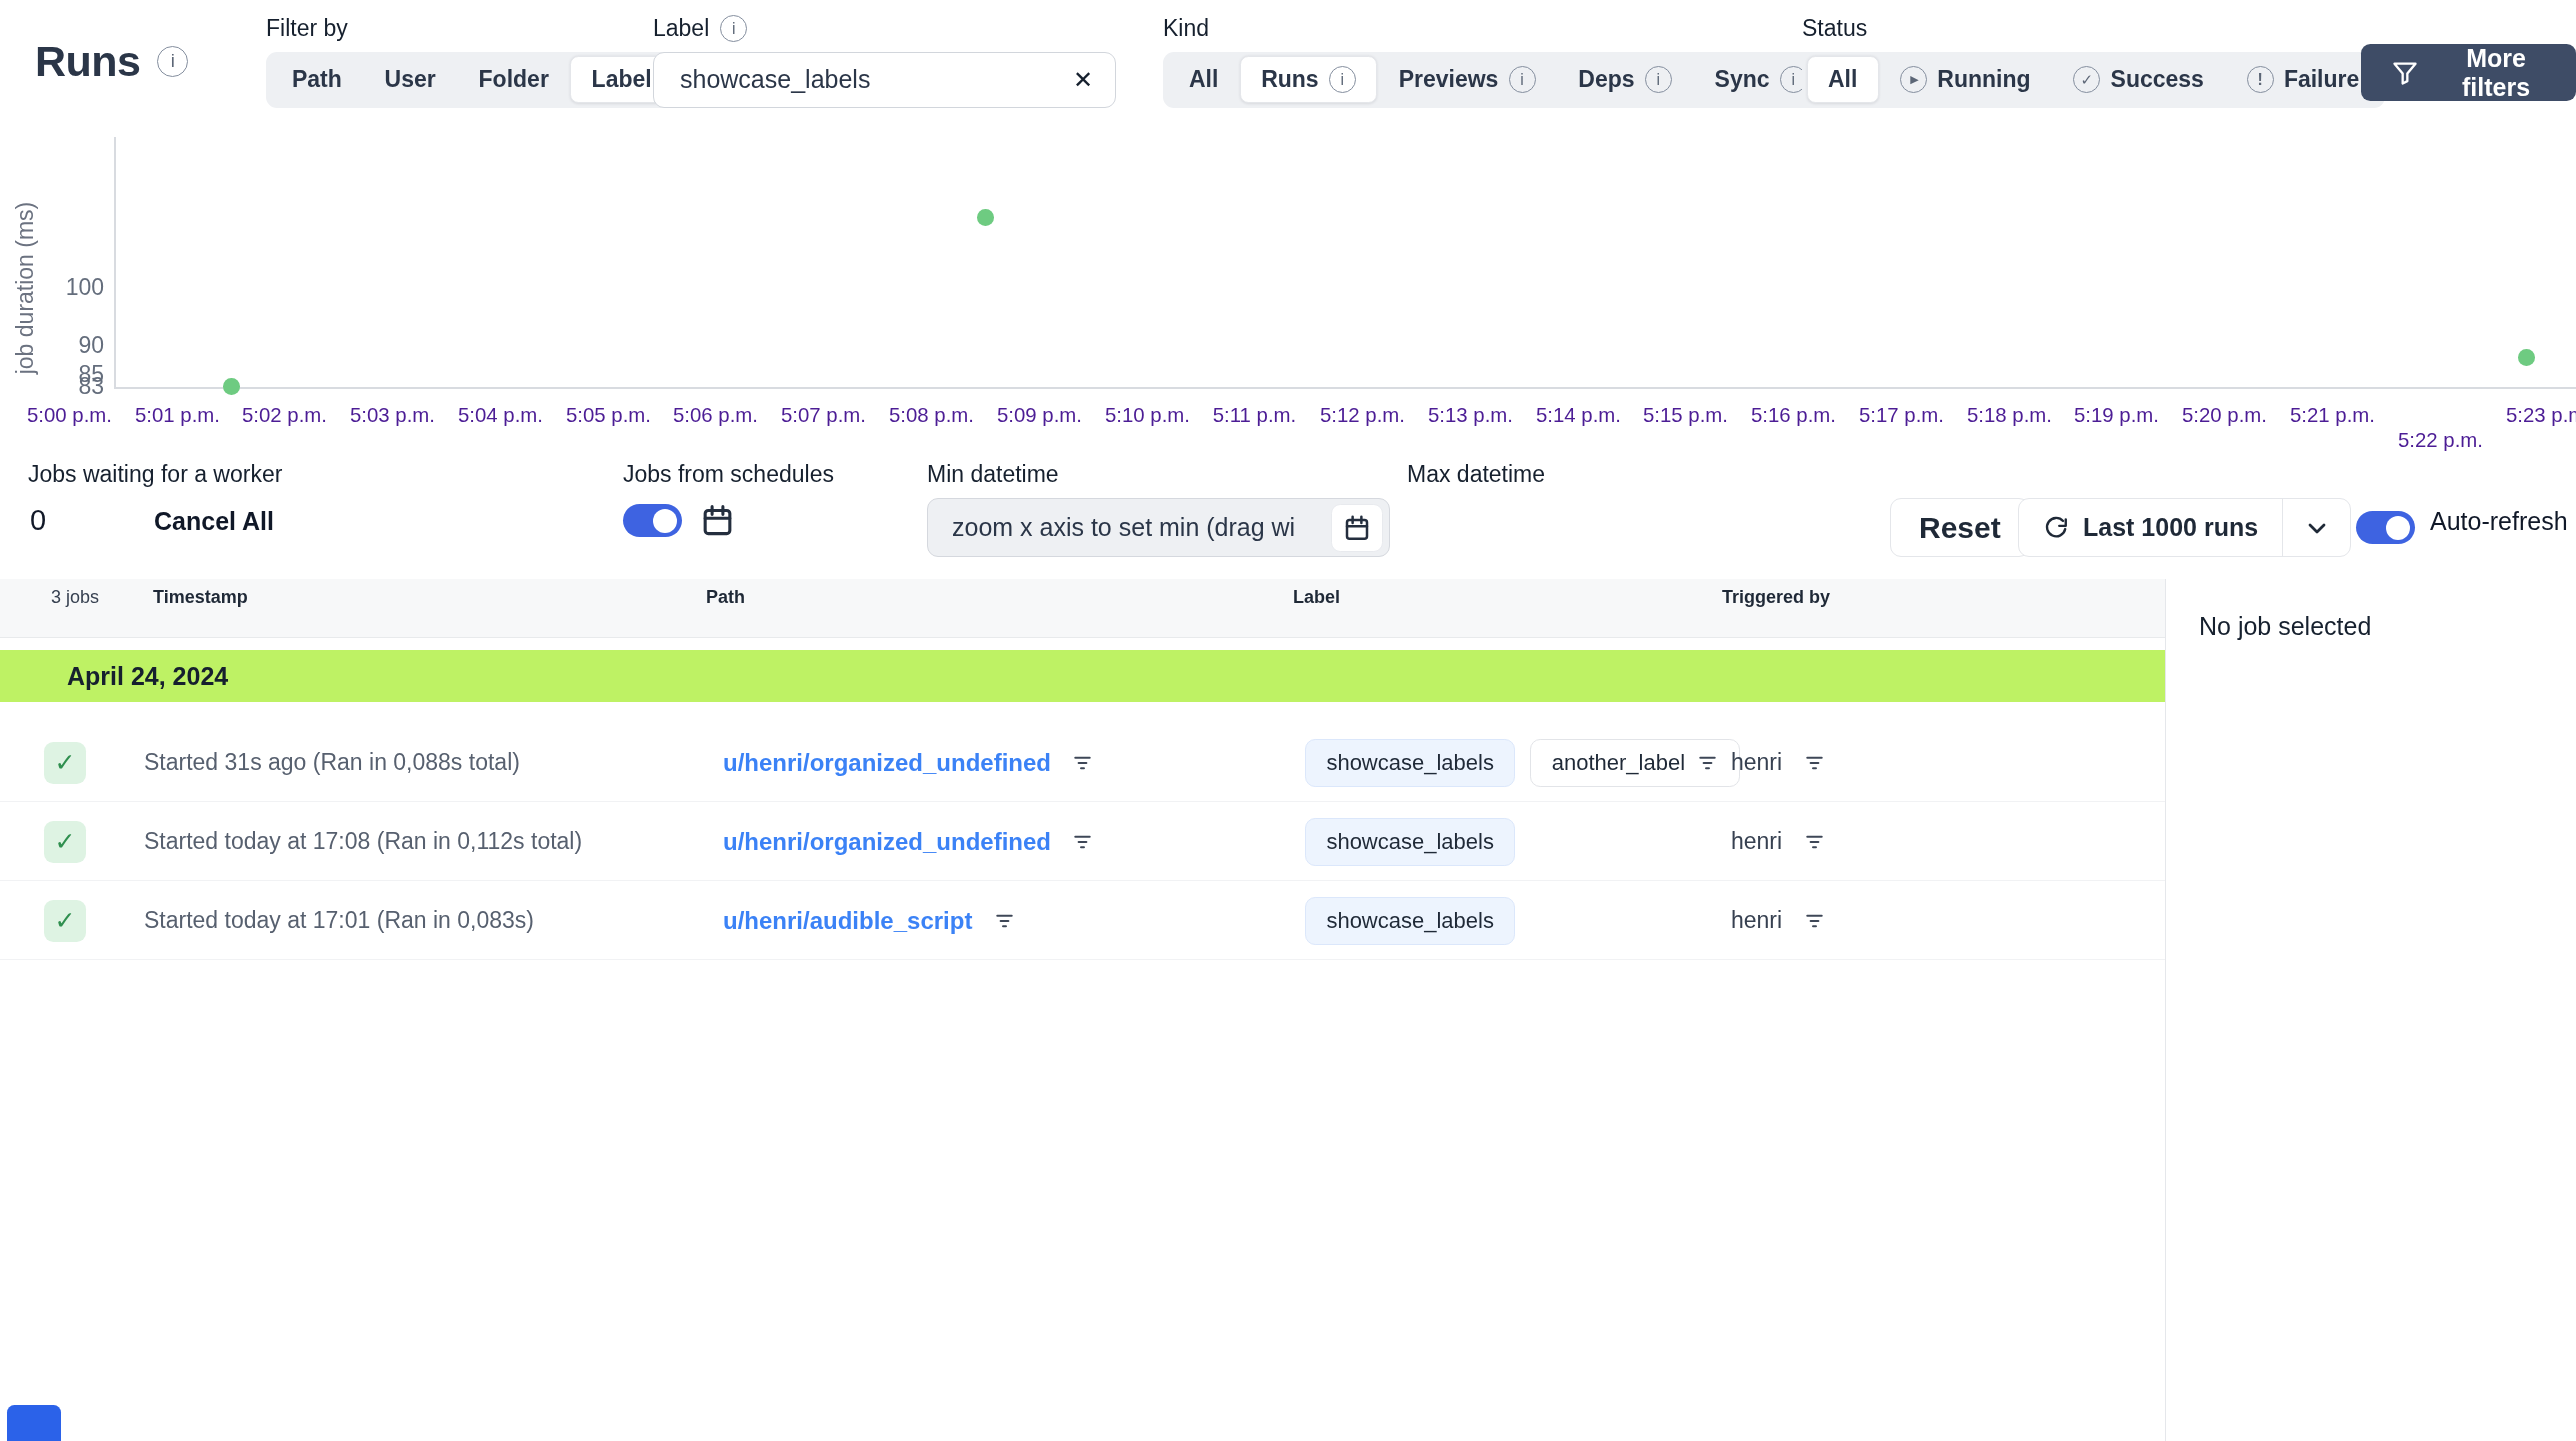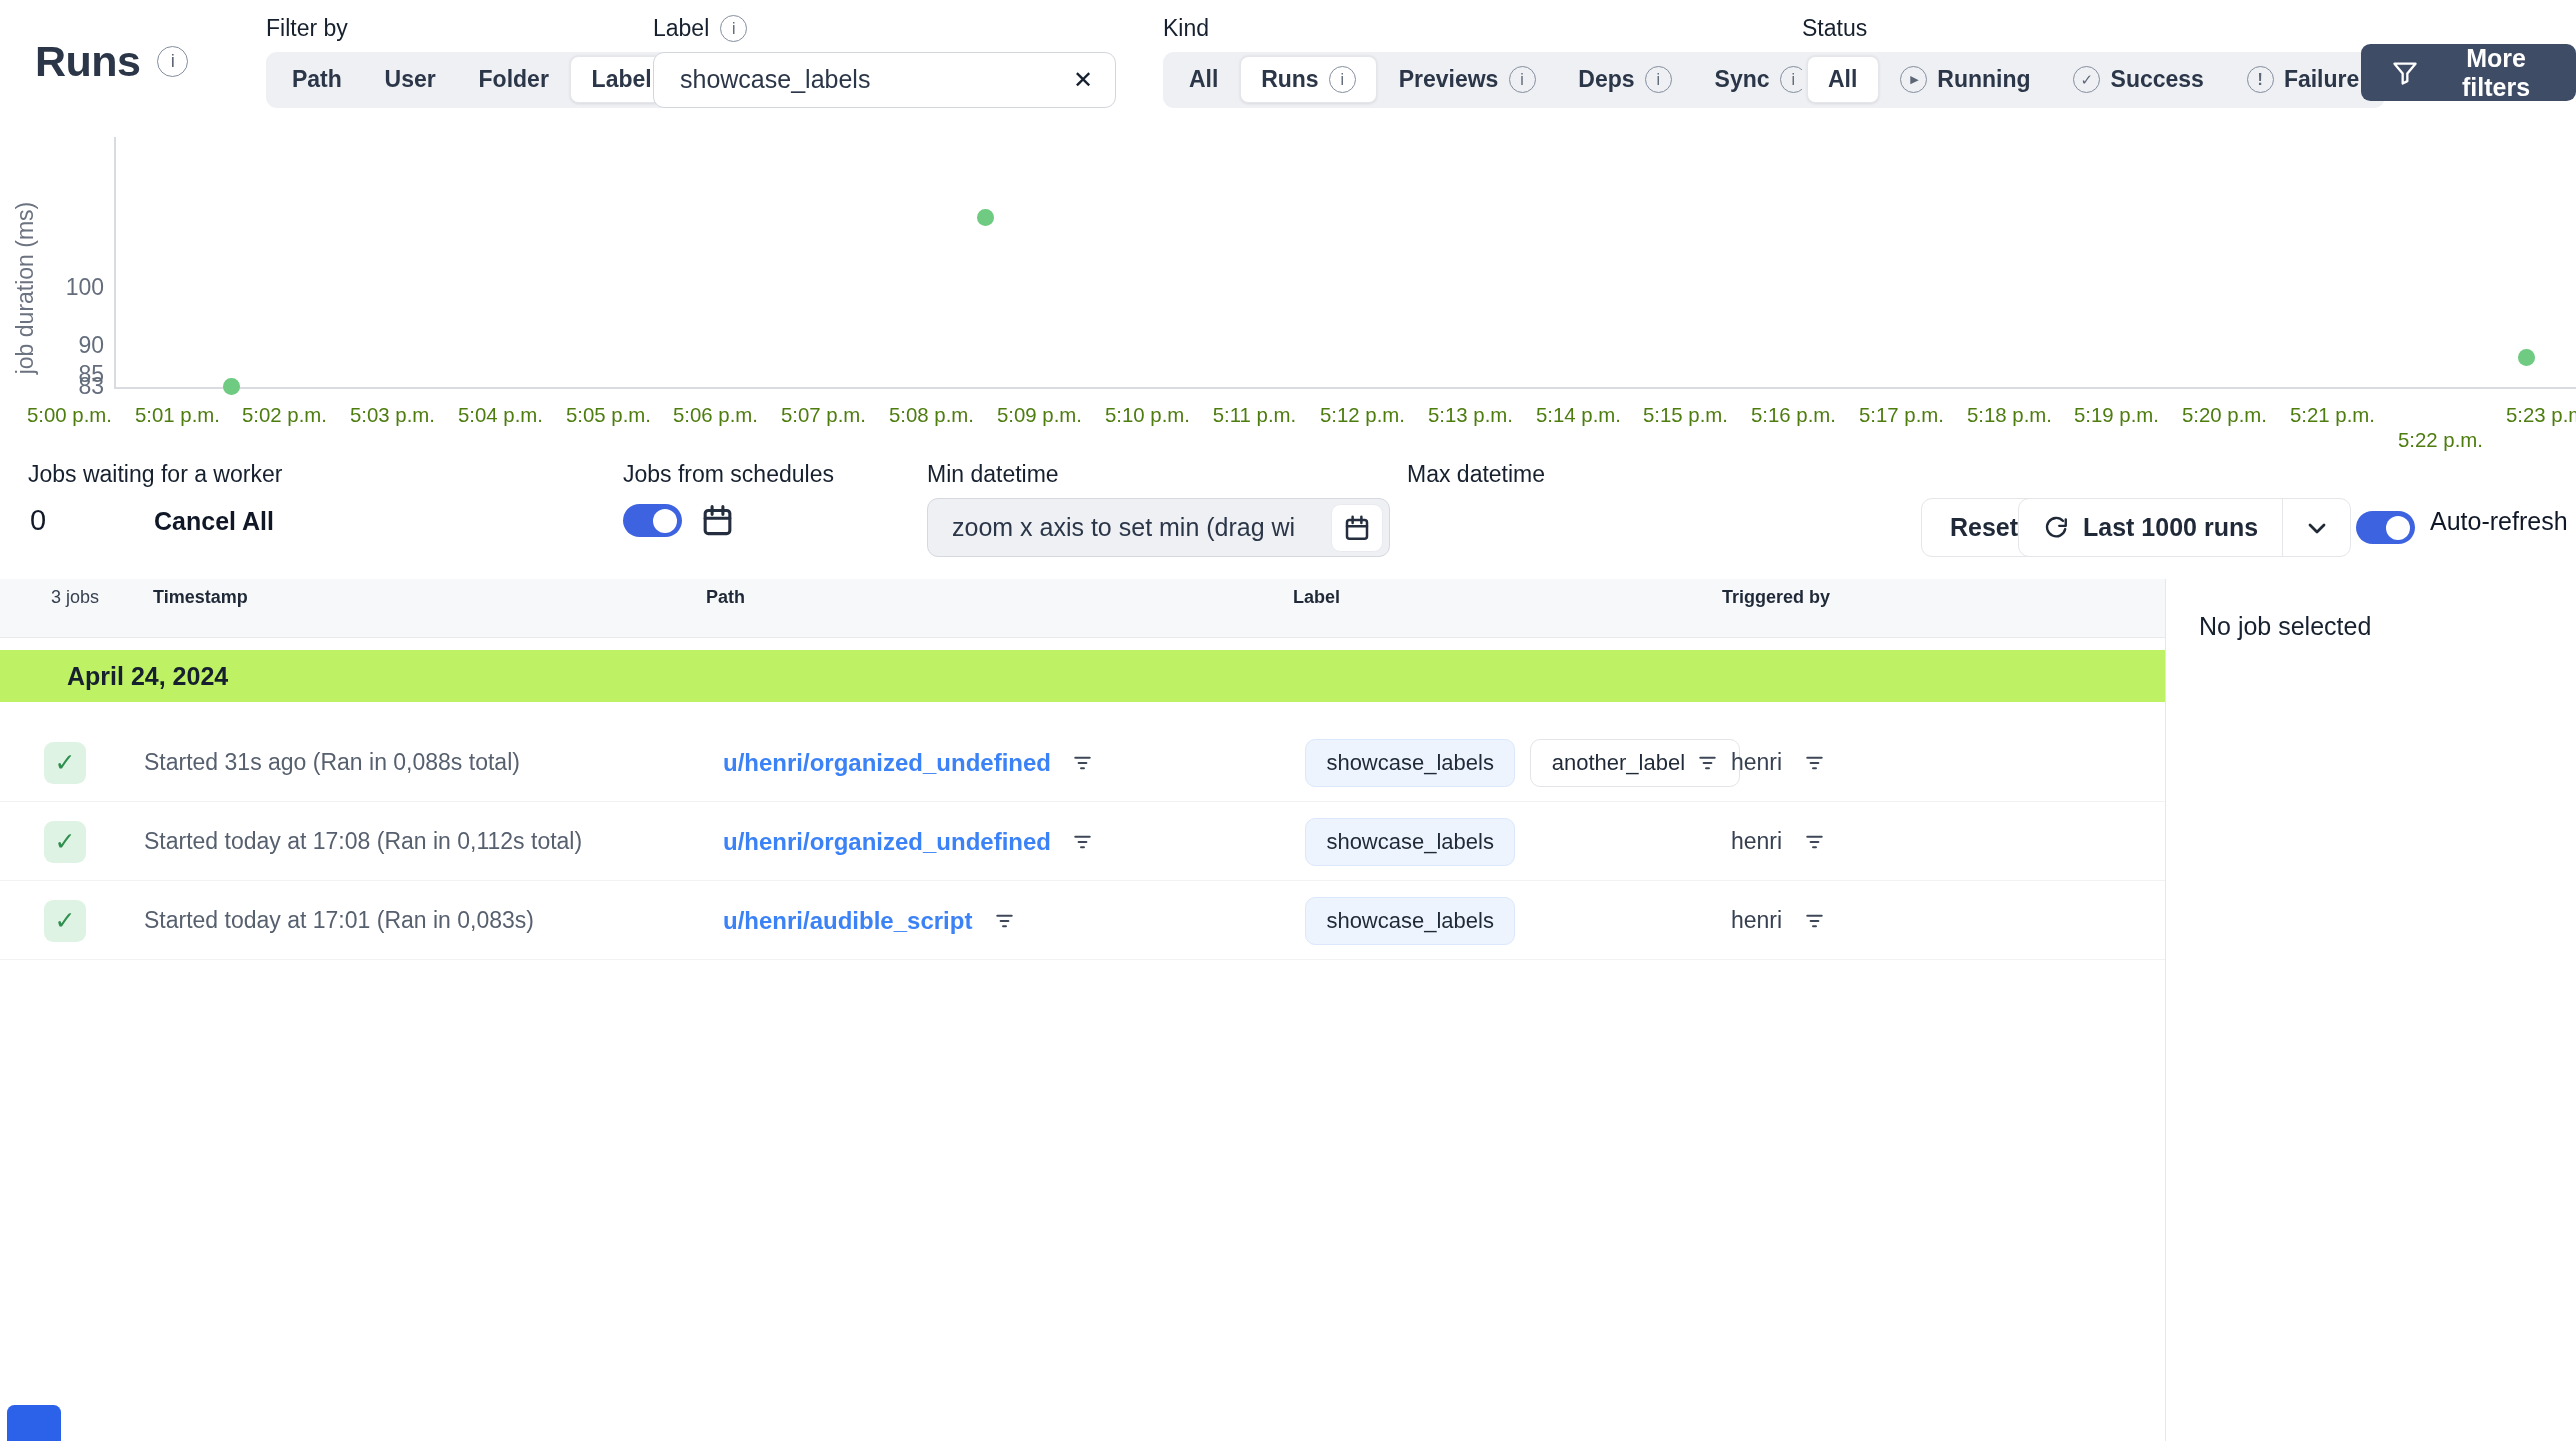--- a/index.html
+++ b/index.html
@@ -41,21 +41,21 @@
   }
   
   #chart { position: absolute; left: 0; top: 130px; width: 2576px; height: 320px; }
   .ylabel {
     position: absolute; left: 25px; top: 158px; transform: translate(-50%,-50%) rotate(-90deg);
     font-size: 23px; color: #6b7280; white-space: nowrap;
   }
   .axis-v { position: absolute; left: 114px; top: 6.5px; width: 1.9px; height: 252px; background: #d8dbe0; }
   .axis-h { position: absolute; left: 114px; top: 257px; width: 2462px; height: 1.9px; background: #d8dbe0; }
   .ytick { position: absolute; left: 26px; width: 78px; text-align: right; font-size: 23px; color: #646d7c; }
-  .xtick { position: absolute; top: 274px; width: 111px; text-align: center; font-size: 20.4px; color: #4d7c0f; white-space: nowrap; }
+  .xtick { position: absolute; top: 274px; width: 111px; text-align: center; font-size: 20.4px; color: #4c1d95; white-space: nowrap; }
   .dot { position: absolute; width: 16.7px; height: 16.7px; border-radius: 50%; cursor: pointer; }
   
   #controls { position: absolute; left: 0; top: 461px; width: 2576px; height: 102px; }
   .ctl-label { position: absolute; top: 0; font-size: 23px; color: #16202e; }
   .queue-count { position: absolute; left: 30px; top: 43px; font-size: 29px; color: #111827; }
   .cancel-all { position: absolute; left: 154px; top: 46px; font-size: 25px; font-weight: 700; color: #101828; cursor: pointer; }
   .tgl { position: absolute; width: 59px; height: 33px; border-radius: 16.7px; background: #3e63e1; cursor: pointer; }
   .tgl::after { content: ""; position: absolute; right: 4.6px; top: 4.6px; width: 24px; height: 24px; border-radius: 50%; background: #fff; }
   .ic-btn { display: inline-flex; align-items: center; justify-content: center; background: none; border: none; cursor: pointer; }
   .dt-input {
@@ -63,21 +63,21 @@
     border: 1.4px solid #d5d8de; border-radius: 11px; display: flex; align-items: center; overflow: hidden;
   }
   .dt-text { padding-left: 24px; font-size: 25px; color: #2b3648; white-space: nowrap; }
   .dt-cal {
     position: absolute; right: 6.5px; top: 4.6px; width: 52px; height: 48px; background: #fff;
     border: 0.9px solid #e8eaee; border-radius: 9.3px; display: flex; align-items: center; justify-content: center; cursor: pointer;
   }
   .btn {
     position: absolute; top: 37px; height: 59px; display: inline-flex; align-items: center; gap: 13px;
     background: #fff; border: 1.4px solid #e4e6ea; border-radius: 11px; padding: 0 28px;
-    font-size: 25px; font-weight: 700; color: #1f2937; font-family: inherit; cursor: pointer; margin-left: 31px;
+    font-size: 30px; font-weight: 700; color: #1f2937; font-family: inherit; cursor: pointer;
   }
   .split { position: absolute; left: 2018px; top: 37px; height: 59px; display: flex; border: 1.4px solid #e4e6ea; border-radius: 11px; background: #fff; }
   .split-main { display: flex; align-items: center; gap: 14px; padding: 0 24px; font-size: 25px; font-weight: 700; color: #1f2937; cursor: pointer; }
   .split-sep { width: 1.4px; background: #e4e6ea; }
   .split-caret { width: 67px; display: flex; align-items: center; justify-content: center; cursor: pointer; }
   .ar-label { position: absolute; left: 2430px; top: 46px; font-size: 25px; color: #101828; }
   
   #table-pane { position: absolute; left: 0; top: 579px; width: 2165px; bottom: 0; }
   .thead { position: relative; height: 59px; background: #f7f8f9; border-bottom: 0.9px solid #e8eaec; }
   .thead span { position: absolute; top: 8px; font-size: 18px; font-weight: 700; color: #1f2937; text-align: center; }

